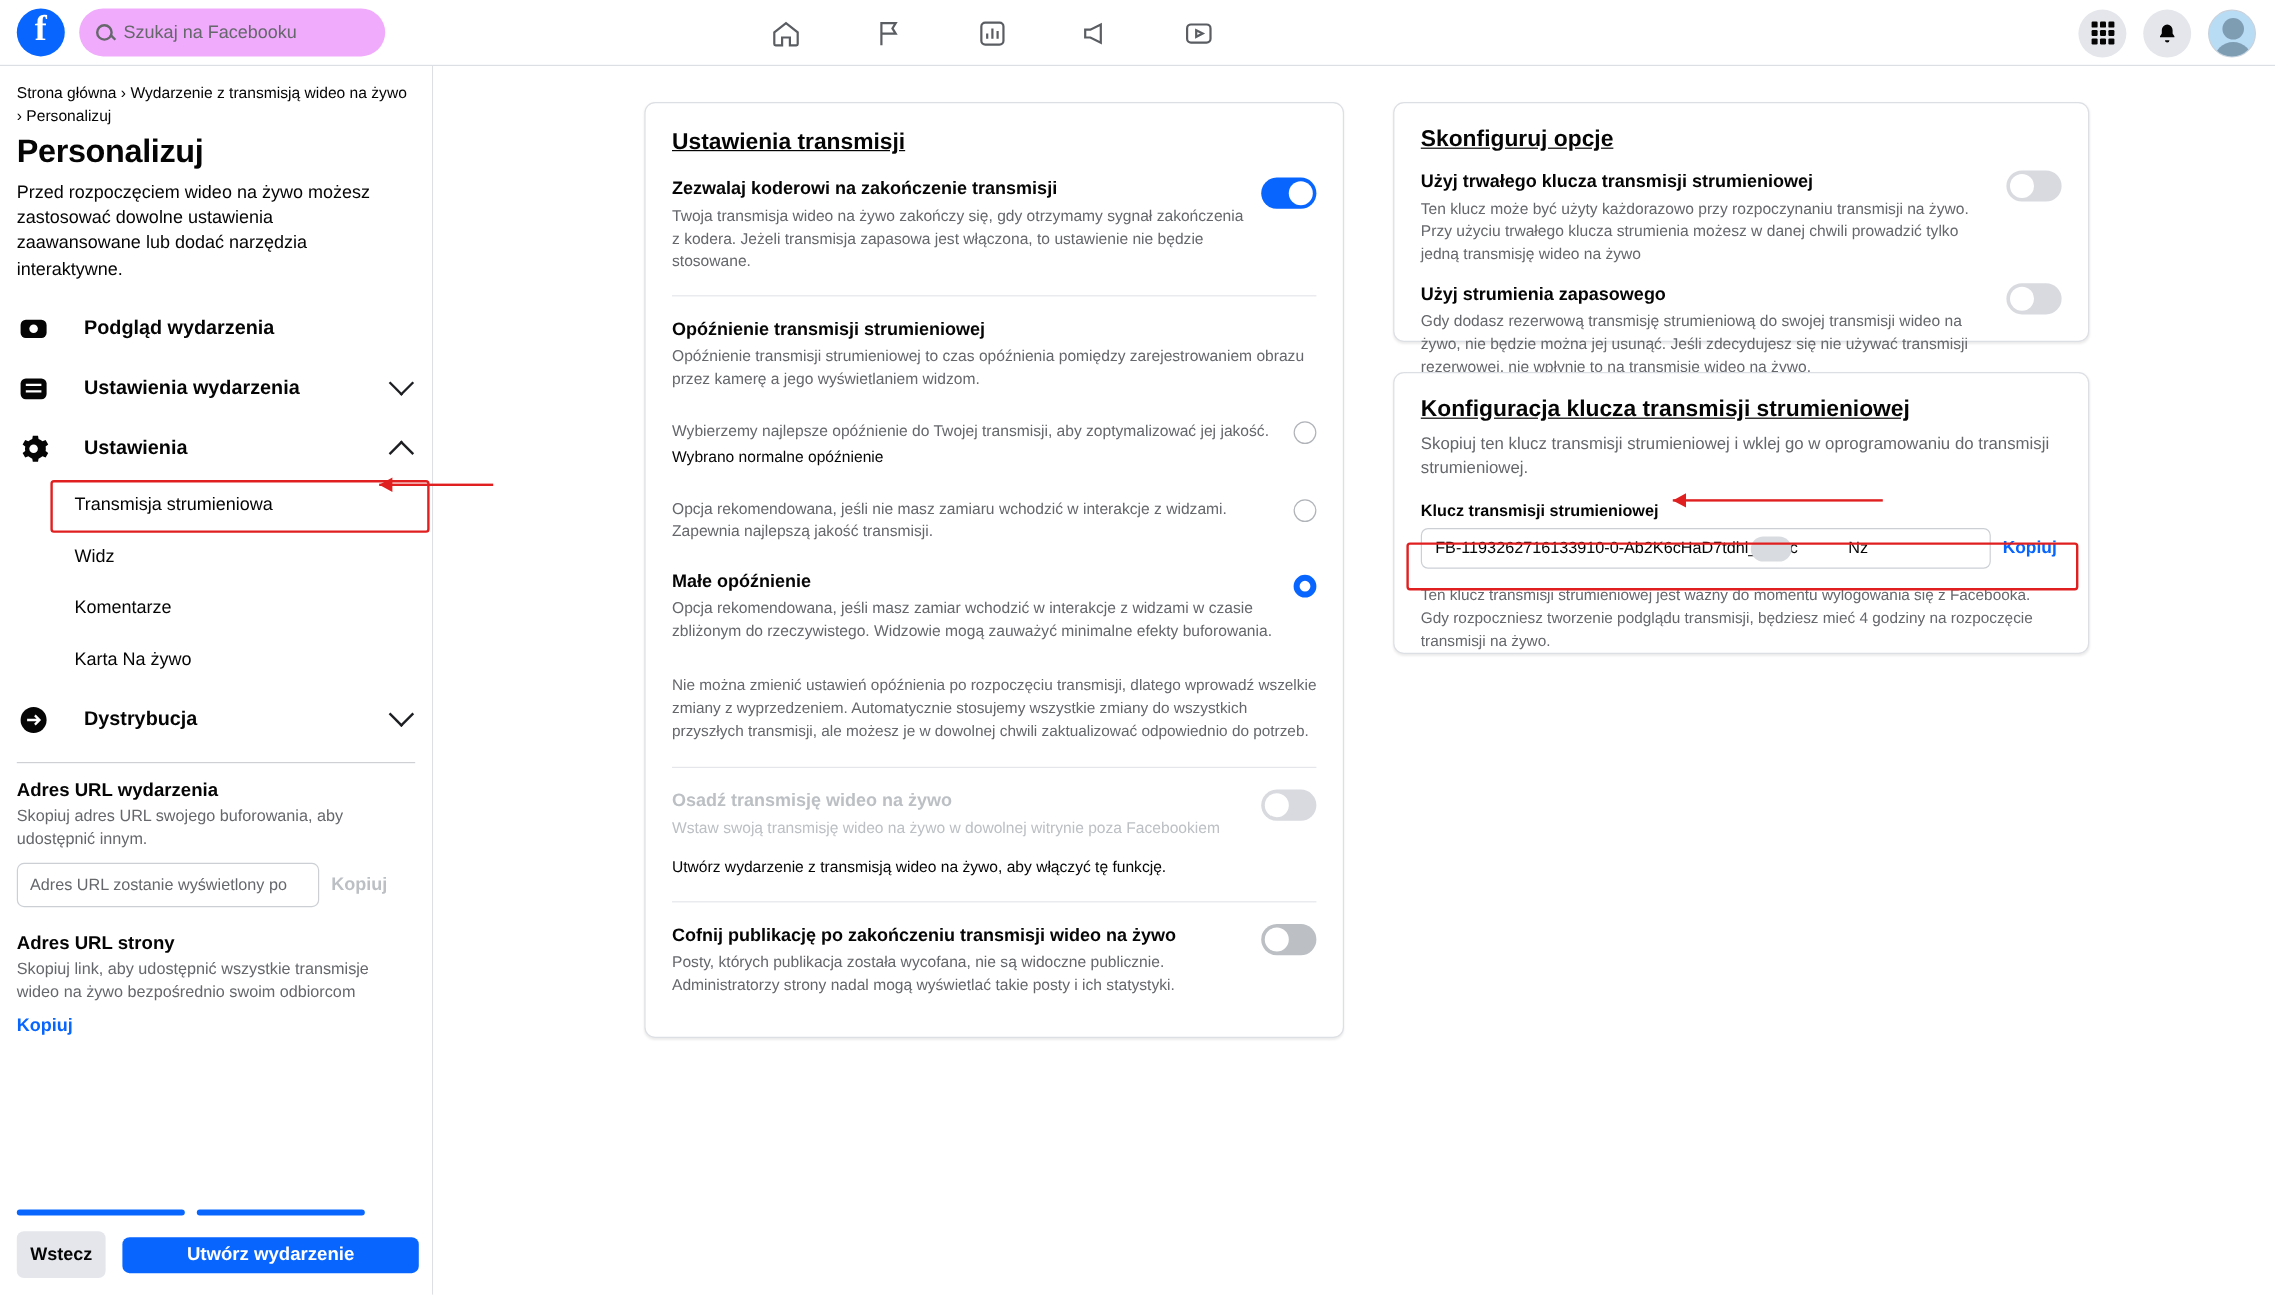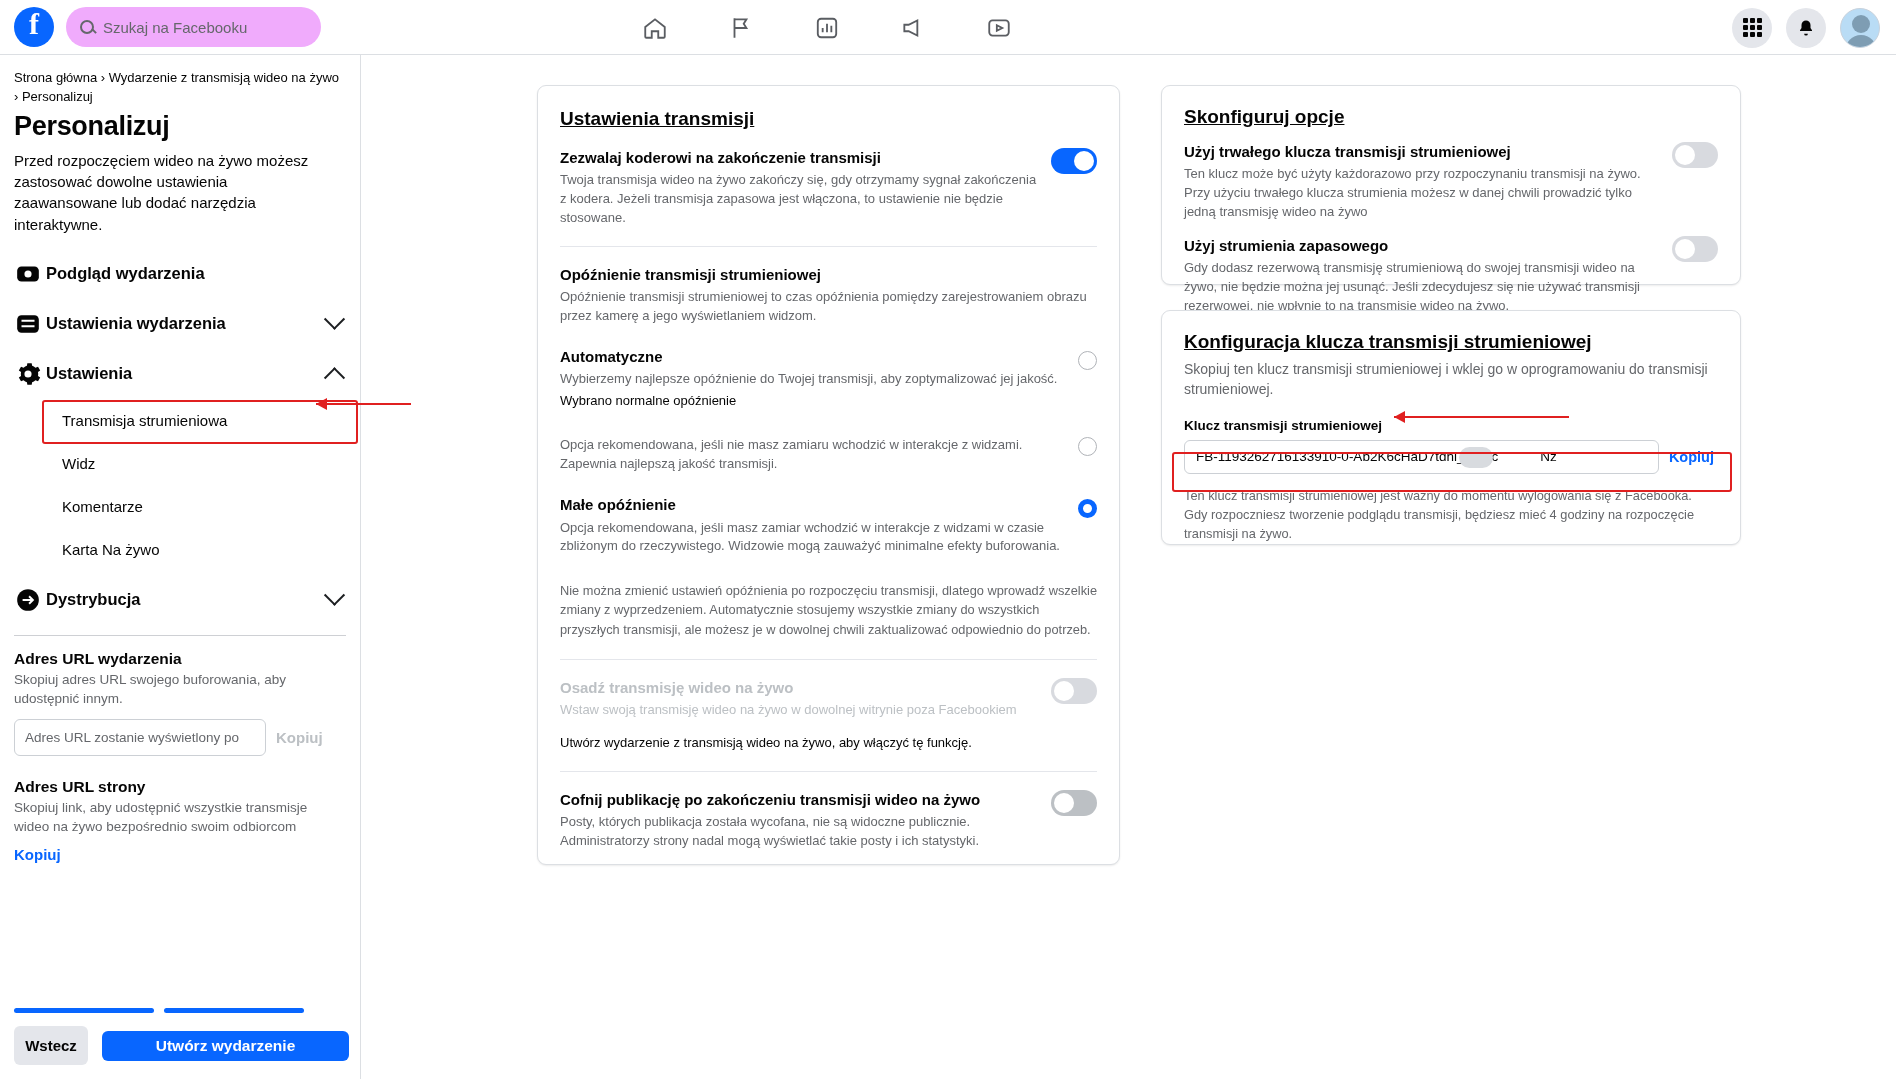--- a/index.html
+++ b/index.html
@@ -47,21 +47,21 @@
 
   
   .sidebar {
     position: absolute; left: 0; top: 55px; width: 361px; height: 1024px;
     background: #ffffff; border-right: 1px solid #dcdfe3;
   }
   .breadcrumb { padding: 14px 18px 0 14px; font-size: 13px; color: #050505; line-height: 1.45; }
   .h1 { font-size: 27px; font-weight: bold; padding: 4px 14px 0 14px; letter-spacing: -0.3px; }
   .lead { font-size: 15px; color: #050505; padding: 8px 30px 0 14px; line-height: 1.42; }
   .menu { margin-top: 14px; }
-  .menu-row { display: flex; align-items: center; height: 50px; padding: 0 18px 0 14px; gap: 4px; cursor: pointer; }
+  .menu-row { display: flex; align-items: center; height: 50px; padding: 0 18px 0 14px; gap: 28px; cursor: pointer; }
   .menu-ico { width: 28px; height: 28px; flex: none; display: flex; align-items: center; justify-content: center; }
   .menu-ico svg { width: 26px; height: 26px; }
   .menu-label { font-size: 16.5px; font-weight: bold; flex: 1; }
   .chev { width: 15px; height: 15px; border-right: 2px solid #1c1e21; border-bottom: 2px solid #1c1e21; }
   .chev.down { transform: rotate(45deg) translate(-3px,-3px); }
   .chev.up { transform: rotate(-135deg) translate(-3px,-3px); }
   .sub-row { height: 43px; display: flex; align-items: center; padding-left: 62px; font-size: 15px; cursor: pointer; }
   .hl-box { position: absolute; border: 2px solid #e02020; border-radius: 3px; pointer-events: none; }
   .divider { height: 1px; background: #ced0d4; margin: 10px 14px 0 14px; }
   .sec-title { font-size: 15.5px; font-weight: bold; padding: 14px 14px 0 14px; }
@@ -308,21 +308,20 @@
           </div>
         </div>
 
         <div class="sect">
           <div class="opt-title">Opóźnienie transmisji strumieniowej</div>
           <div class="opt-desc">Opóźnienie transmisji strumieniowej to czas opóźnienia pomiędzy zarejestrowaniem obrazu przez kamerę a jego wyświetlaniem widzom.</div>
 
           <div style="margin-top:10px">
             <div class="radio-item">
               <div class="rtext">
-                <div class="opt-title">Automatyczne</div>
                 <div class="opt-desc">Wybierzemy najlepsze opóźnienie do Twojej transmisji, aby zoptymalizować jej jakość.</div>
                 <div class="opt-desc" style="color:#050505">Wybrano normalne opóźnienie</div>
               </div>
               <div class="radio"></div>
             </div>
 
             <div class="radio-item">
               <div class="rtext">
                 <div class="opt-desc">Opcja rekomendowana, jeśli nie masz zamiaru wchodzić w interakcje z widzami. Zapewnia najlepszą jakość transmisji.</div>
               </div>

